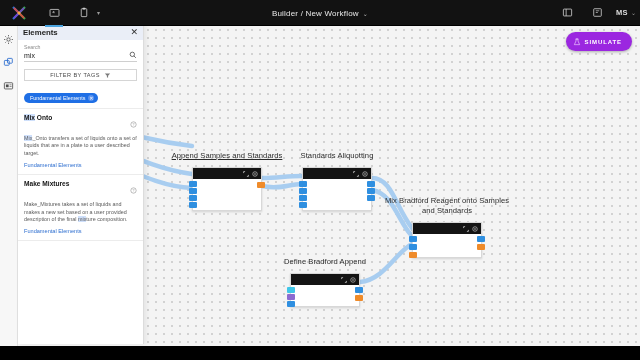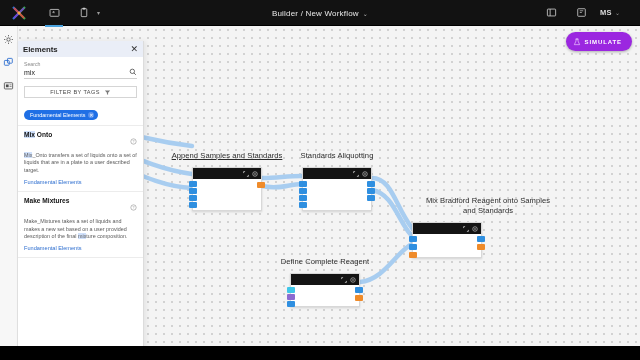--- a/index.html
+++ b/index.html
@@ -25,41 +25,41 @@
     content:""; position:absolute; left:3px; right:3px; bottom:-2px; height:2px; background:#4aa3df;
   }
   .tb-caret { font-size:6px; color:#9a9a9a; margin-left:1px; }
   .tb-spacer { flex:1; }
   .tb-title {
     position:absolute; left:0; right:0; top:0; height:26px;
     display:flex; align-items:center; justify-content:center;
     color:#e8e8e8; font-size:8px; letter-spacing:.2px; pointer-events:none;
   }
   .tb-title span.chev { margin-left:4px; font-size:6px; color:#bdbdbd; }
-  .tb-right { display:flex; align-items:center; gap:6px; margin-right:20px; z-index:2; }
+  .tb-right { display:flex; align-items:center; gap:6px; margin-right:4px; z-index:2; }
   .tb-user { color:#dcdcdc; font-size:7.5px; font-weight:bold; letter-spacing:.4px; }
 
   
   .canvas {
     position:absolute; left:0; top:26px; width:640px; height:320px;
     background-color:#f4f4f4;
     background-image: radial-gradient(#d2d2d2 0.8px, transparent 0.9px);
     background-size: 8px 8px; background-position: 0 0;
     overflow:hidden;
   }
   .edges { position:absolute; left:0; top:0; width:640px; height:320px; }
 
   
   .node { position:absolute; }
   .node-title {
     position:absolute; left:50%; transform:translateX(-50%);
     color:#2b2b2b; font-size:7.6px; white-space:nowrap; text-align:center;
     letter-spacing:.05px;
   }
-  .node-title.wrap { white-space:normal; width:130px; line-height:9.5px;margin-left:41px; }
+  .node-title.wrap { white-space:normal; width:130px; line-height:9.5px; }
   .node-box {
     position:absolute; background:#fff; border:1px solid #d8d8d8;
     box-shadow:0 1px 2px rgba(0,0,0,.14);
   }
   .node-head {
     height:11px; background:#141414; display:flex; align-items:center;
     justify-content:flex-end; gap:3px; padding-right:3px;
   }
   .nh-ic { color:#d8d8d8; display:flex; align-items:center; }
   .port {
@@ -85,21 +85,21 @@
   .rail {
     position:absolute; left:0; top:26px; width:18px; height:320px;
     background:#f7f7f7; border-right:1px solid #e2e2e2; z-index:30;
     padding-top:6px; display:flex; flex-direction:column; align-items:center; gap:9px;
   }
   .rail-ic { width:14px; height:14px; display:flex; align-items:center; justify-content:center; color:#4c4c4c; }
   .rail-ic.active { color:#2f6fd0; }
 
   
   .panel {
-    position:absolute; left:18px; top:41px; width:126px; height:320px;
+    position:absolute; left:18px; top:24px; width:126px; height:320px;
     background:#fff; border-right:1px solid #dcdcdc; z-index:31;
     display:flex; flex-direction:column;
     box-shadow:2px 0 5px rgba(0,0,0,.07);
   }
   .panel-head {
     height:16px; background:#eaeef7; display:flex; align-items:center;
     justify-content:space-between; padding:0 5px; flex:none;
   }
   .panel-title { font-size:7.8px; color:#1d1d1d; font-weight:bold; }
   .panel-x { font-size:9px; color:#333; line-height:1; }
@@ -293,21 +293,21 @@
         </div>
         <div class="port blue l" style="top:13px;"></div>
         <div class="port blue l" style="top:21px;"></div>
         <div class="port orange l" style="top:29px;"></div>
         <div class="port blue r" style="top:13px;"></div>
         <div class="port orange r" style="top:21px;"></div>
       </div>
     </div>
 
     <div class="node" style="left:290px;top:231px;">
-      <div class="node-title" style="left:35px;top:0;">Define Complete Reagent</div>
+      <div class="node-title" style="left:35px;top:0;">Define Bradford Append</div>
       <div class="node-box" style="left:0;top:16px;width:70px;height:34px;">
         <div class="node-head">
           <span class="nh-ic">
             <svg width="6" height="6" viewBox="0 0 10 10">
                 <path d="M1 3.5V1h2.5M6.5 9H9V6.5" stroke="#d8d8d8" stroke-width="1.2" fill="none"></path>
               </svg>
           </span>
           <span class="nh-ic">
             <svg width="6" height="6" viewBox="0 0 10 10">
                 <circle cx="5" cy="5" r="3.8" stroke="#d8d8d8" stroke-width="1" fill="none"></circle>

